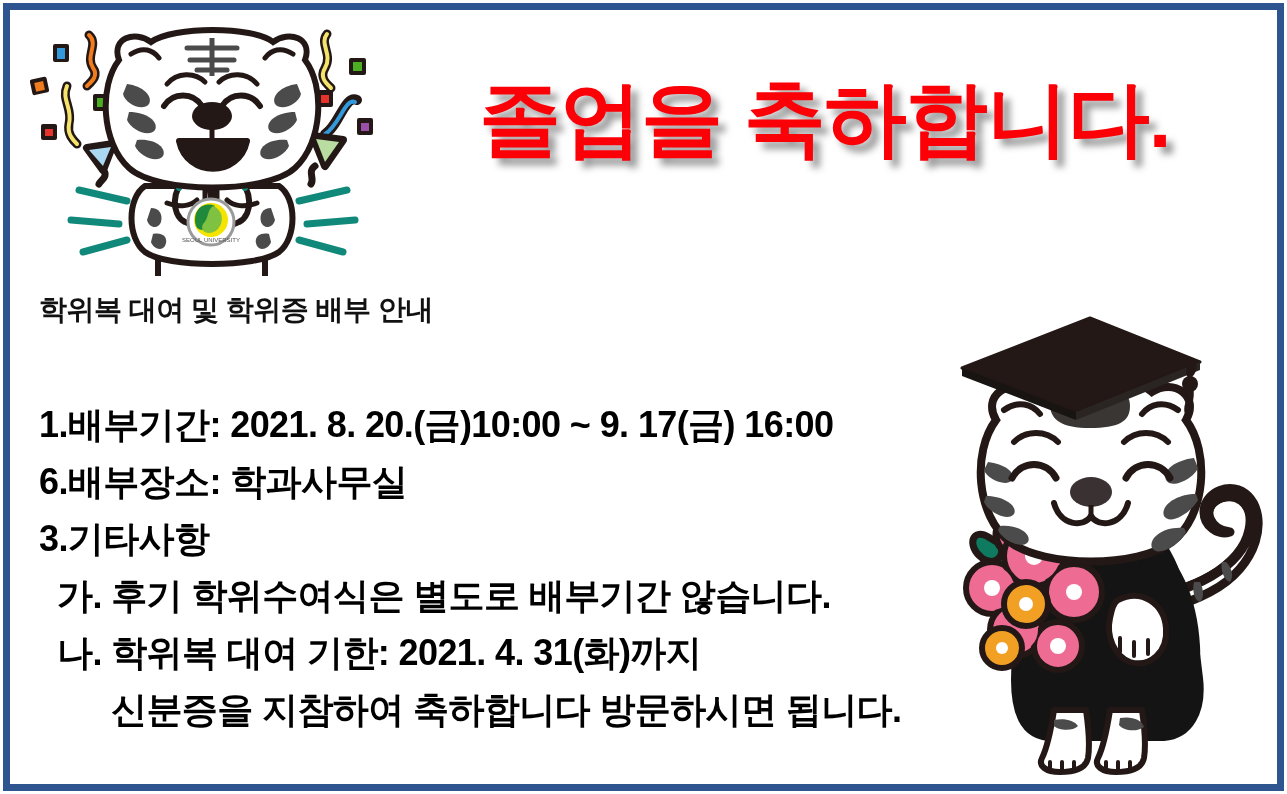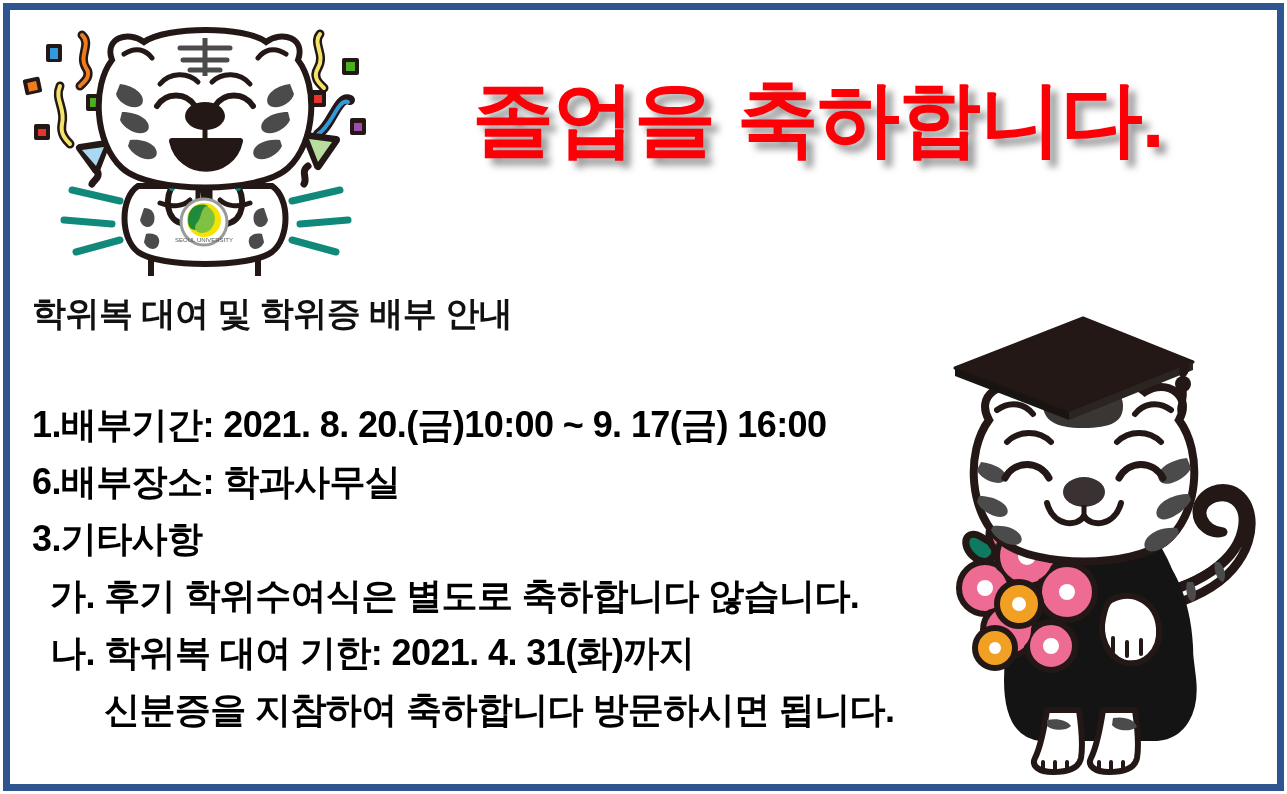--- a/index.html
+++ b/index.html
@@ -16,42 +16,42 @@
     padding:3px;
   }
   .poster-frame{
     position:absolute;left:3px;top:3px;
     width:1281px;height:788px;
     box-sizing:border-box;
     border:7px solid #2f5591;
     background:#ffffff;
   }
   .canvas{
-    position:absolute;left:0;top:0;width:1020px;height:794px;
+    position:absolute;left:7px;top:0;width:1020px;height:794px;
   }
 
   
   .title{
     position:absolute;
     left:472px;top:78px;
     width:680px;
     font-size:82px;
     font-weight:bold;
     color:#fb0007;
     letter-spacing:-1px;
     line-height:1;
     text-shadow:7px 7px 7px rgba(120,120,120,0.75);
     white-space:nowrap;
   }
 
   
   .subtitle{
     position:absolute;
     left:32px;top:291px;
-    font-size:34px;
+    font-size:28px;
     font-weight:bold;
     color:#111111;
     letter-spacing:-0.5px;
     white-space:nowrap;
   }
   .bodyblock{
     position:absolute;
     left:32px;top:396px;
     width:960px;
   }
@@ -184,21 +184,21 @@
     </svg>
 
     <div class="title">졸업을 축하합니다.</div>
 
     <div class="subtitle">학위복 대여 및 학위증 배부 안내</div>
 
     <div class="bodyblock">
       <div class="line">1.배부기간: 2021. 8. 20.(금)10:00 ~ 9. 17(금) 16:00</div>
       <div class="line">6.배부장소: 학과사무실</div>
       <div class="line">3.기타사항</div>
-      <div class="line indent1">가. 후기 학위수여식은 별도로 축하합니다 않습니다.</div>
+      <div class="line indent1">가. 후기 학위수여식은 별도로 배부기간 않습니다.</div>
       <div class="line indent1">나. 학위복 대여 기한: 2021. 4. 31(화)까지</div>
       <div class="line indent2">신분증을 지참하여 축하합니다 방문하시면 됩니다.</div>
     </div>
 
     <svg class="illo" style="left:935px;top:300px;" width="345" height="480" viewBox="0 0 345 480">
 
       <g>
         <path d="M196 300 C250 292,300 268,308 230 C314 202,292 188,274 200 C260 210,268 230,288 232" fill="none" stroke="#231815" stroke-width="11" stroke-linecap="round"></path>
         <path d="M200 292 C250 286,294 264,300 230 C305 206,288 196,276 205 C266 212,272 226,286 228" fill="#FFFFFF" stroke="none"></path>
         <path d="M196 300 C250 292,300 268,308 230 C314 202,292 188,274 200 C260 210,268 230,288 232

